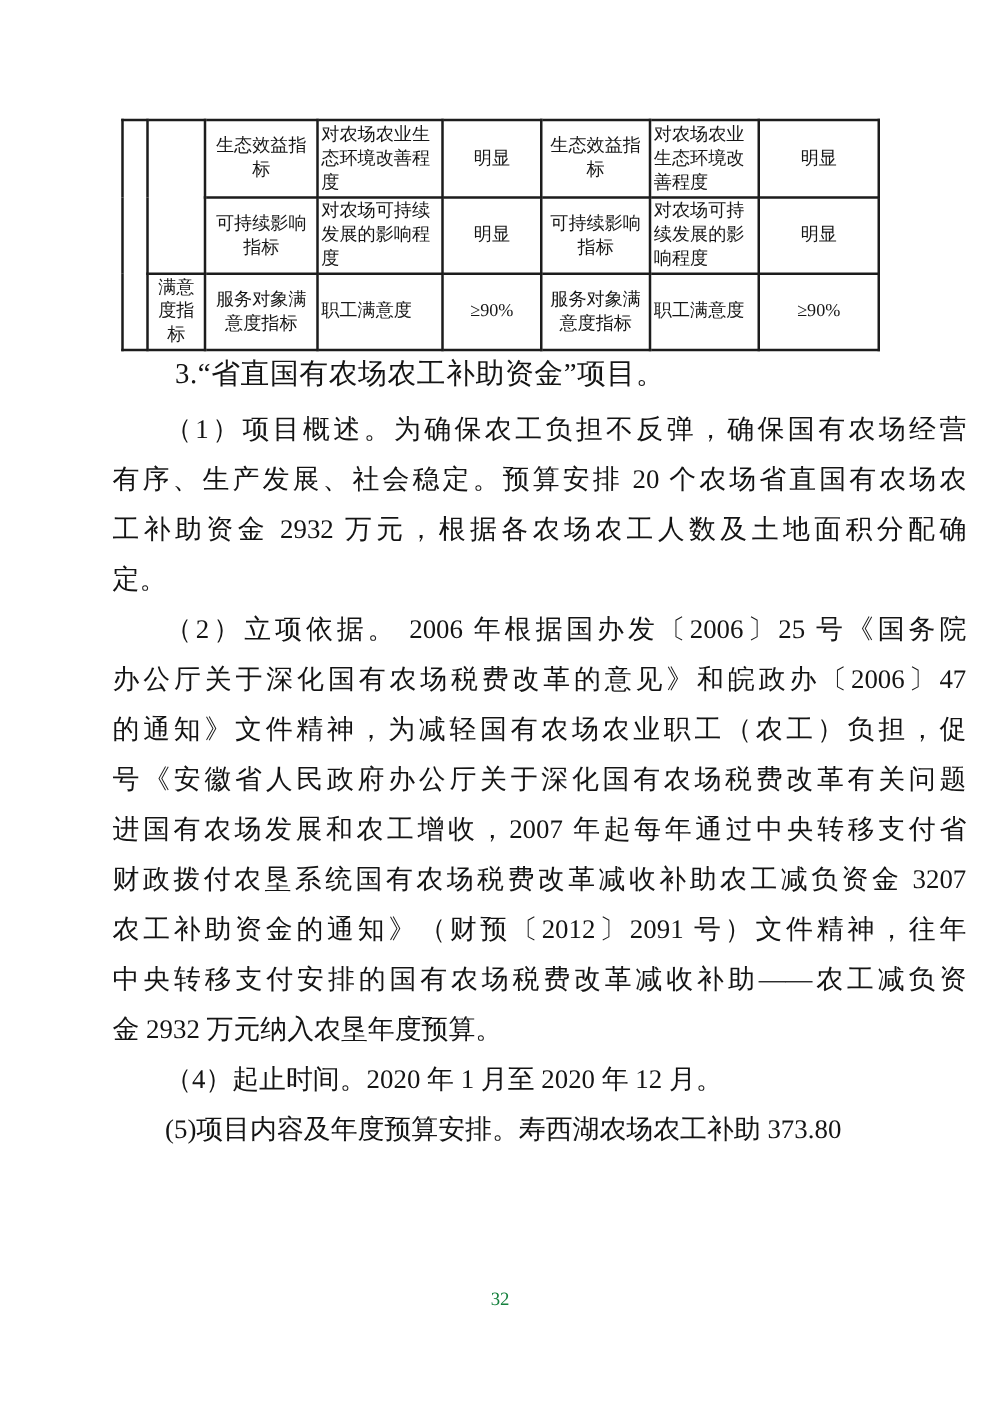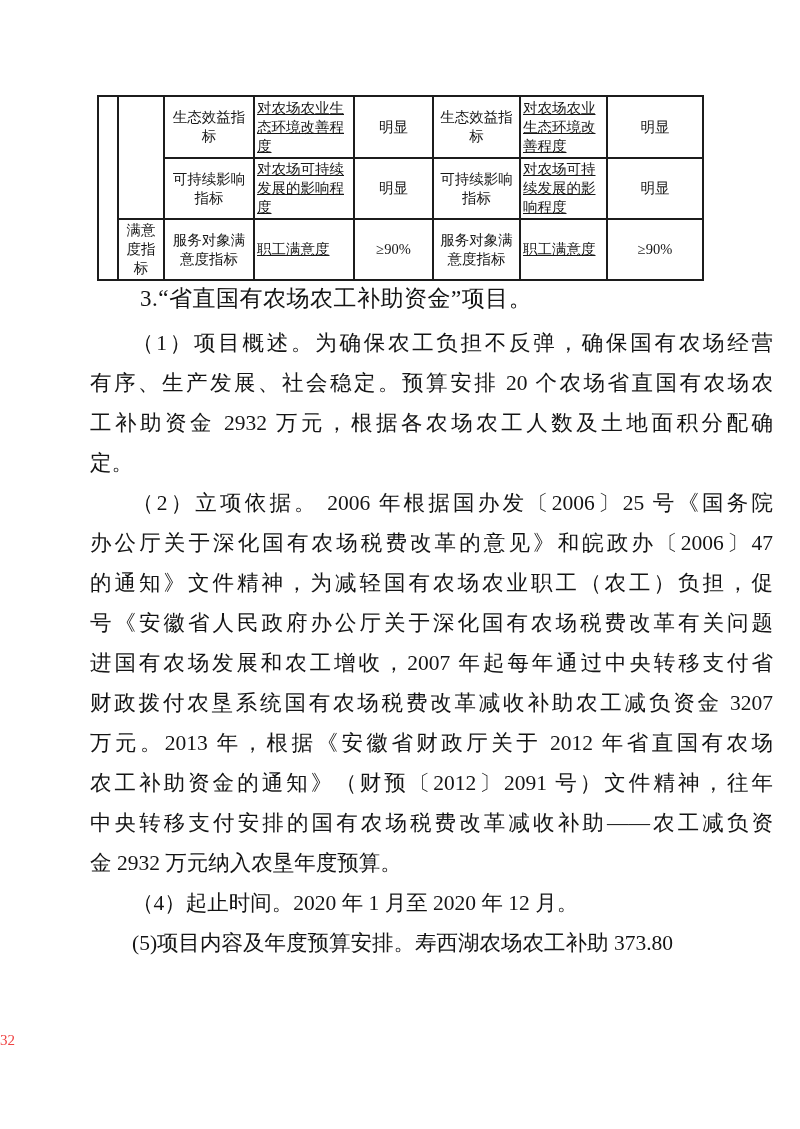--- a/index.html
+++ b/index.html
@@ -40,21 +40,21 @@
   col.cC { width: 90px; }
   col.cD { width: 100px; }
   col.cE { width: 79px; }
   col.cF { width: 87px; }
   col.cG { width: 87px; }
   col.cH { width: 96px; }
   tr.r1 { height: 62px; }
   tr.r2 { height: 59px; }
   tr.r3 { height: 57px; }
   td.center { text-align: center; }
-  td.left   { text-align: left; text-decoration: underline; }
+  td.left   { text-align: left; }
 
   
   .heading {
     position: absolute;
     left: 90px;
     top: 283px;
     width: 690px;
     padding-left: 50px;
     box-sizing: border-box;
     font-size: 23px;
@@ -78,23 +78,23 @@
     overflow: hidden;
   }
   .ln.first { text-indent: 42px; }
   .ln.last  { text-align-last: left; }
 
   .pagenum {
     position: absolute;
     left: 0;
     top: 1032px;
     width: 100%;
-    text-align: left;
+    text-align: center;
     font-size: 15px;
-    color: #ef4444;
+    color: #15803d;
   }
 </style>
 </head>
 <body>
 
 <div class="page">
 
   <table class="perf">
     <colgroup>
       <col class="cA">
@@ -144,21 +144,20 @@
     <div class="ln">有序、生产发展、社会稳定。预算安排 20 个农场省直国有农场农</div>
     <div class="ln">工补助资金 2932 万元，根据各农场农工人数及土地面积分配确</div>
     <div class="ln last">定。</div>
 
     <div class="ln first">（2）立项依据。 2006 年根据国办发〔2006〕25 号《国务院</div>
     <div class="ln">办公厅关于深化国有农场税费改革的意见》和皖政办〔2006〕47</div>
     <div class="ln">的通知》文件精神，为减轻国有农场农业职工（农工）负担，促</div>
     <div class="ln">号《安徽省人民政府办公厅关于深化国有农场税费改革有关问题</div>
     <div class="ln">进国有农场发展和农工增收，2007 年起每年通过中央转移支付省</div>
     <div class="ln">财政拨付农垦系统国有农场税费改革减收补助农工减负资金 3207</div>
-    <div class="ln">万元。2013 年，根据《安徽省财政厅关于 2012 年省直国有农场</div>
     <div class="ln">农工补助资金的通知》（财预〔2012〕2091 号）文件精神，往年</div>
     <div class="ln">中央转移支付安排的国有农场税费改革减收补助——农工减负资</div>
     <div class="ln last">金 2932 万元纳入农垦年度预算。</div>
 
     <div class="ln first last">（4）起止时间。2020 年 1 月至 2020 年 12 月。</div>
     <div class="ln first last">(5)项目内容及年度预算安排。寿西湖农场农工补助 373.80</div>
   </div>
 
   <div class="pagenum">32</div>
 

